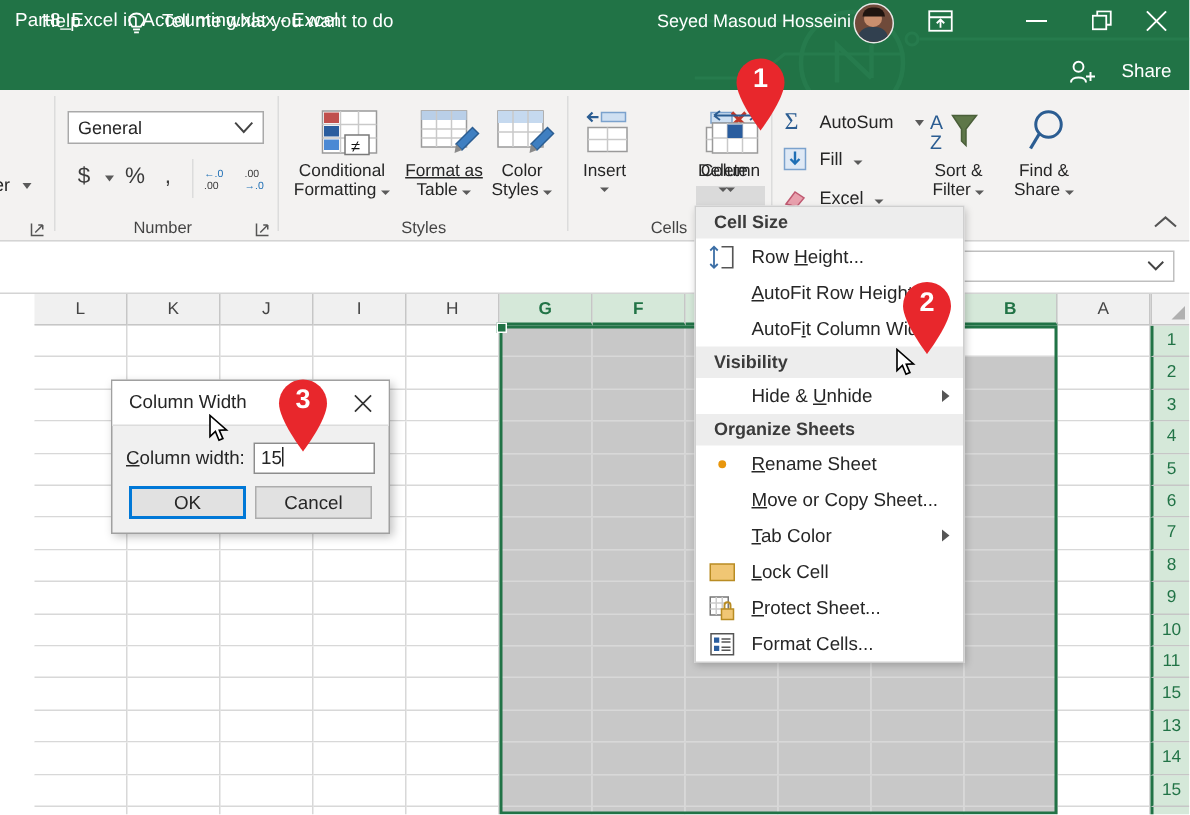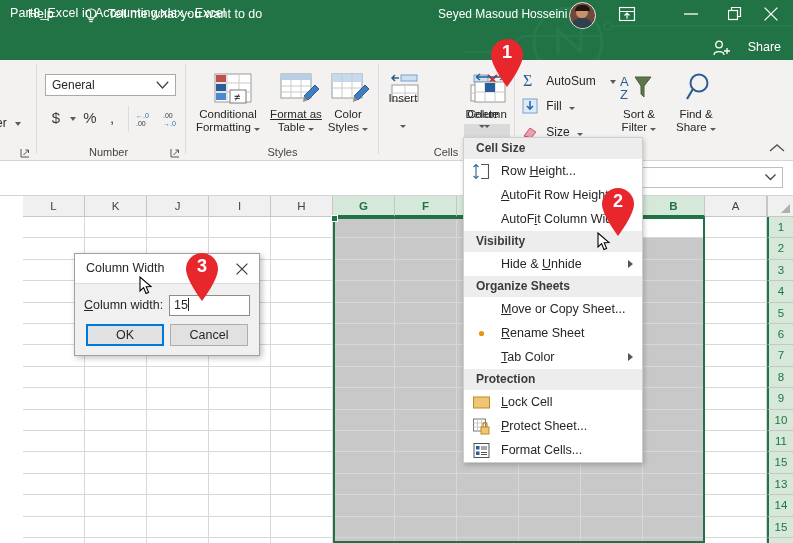--- a/index.html
+++ b/index.html
@@ -446,21 +446,21 @@
 
   <div class="format-btn-hl"></div>
   <div class="big-btn" style="left:383px;top:12px;width:40px;">
     <svg width="34" height="32" viewBox="0 0 34 32" style="margin-left:3px;">
       <rect x="4" y="13" width="26" height="16" fill="#fff" stroke="#9a9a9a"></rect>
       <line x1="17" y1="13" x2="17" y2="29" stroke="#c9c9c9"></line>
         <line x1="4" y1="21" x2="30" y2="21" stroke="#c9c9c9"></line>
       <rect x="13" y="3" width="16" height="6" fill="#cfe0f2" stroke="#7ba2cd"></rect>
       <path d="M11 6 L4 6 M7 3 L4 6 L7 9" stroke="#2b5d92" stroke-width="1.5" fill="none"></path>
     </svg>
-    <span class="lbl" style="top:20px;text-align:center;">Insert</span>
+    <span class="lbl" style="top:36px;text-align:center;">Insert</span>
     <span class="caret-sm" style="position:absolute;left:17px;top:53px;"></span>
   </div>
   <div class="big-btn" style="left:424px;top:12px;width:40px;margin-left:38px;">
     <svg width="34" height="32" viewBox="0 0 34 32" style="margin-left:3px;">
       <rect x="4" y="13" width="26" height="16" fill="#fff" stroke="#9a9a9a"></rect>
       <line x1="17" y1="13" x2="17" y2="29" stroke="#c9c9c9"></line>
         <line x1="4" y1="21" x2="30" y2="21" stroke="#c9c9c9"></line>
       <rect x="7" y="3" width="14" height="7" fill="#cfe0f2" stroke="#7ba2cd"></rect>
       <path d="M21 3 L30 12 M30 3 L21 12" stroke="#c0392b" stroke-width="2.2" fill="none"></path>
     </svg>
@@ -495,21 +495,21 @@
       <path d="M8 3 L8 10 M5 8 L8 11 L11 8" stroke="#1f6fb5" stroke-width="1.6" fill="none"></path>
     </svg>
     <span style="margin-left:5px;">Fill</span>
     <span class="caret-sm" style="display:inline-block;margin-left:4px;"></span>
   </div>
   <div class="sm-btn" style="left:522px;top:64px;">
     <svg width="16" height="16" viewBox="0 0 16 16" style="vertical-align:-4px;">
       <path d="M2 12 L8 4 L14 8 L9 14 Z" fill="#e8a0ad" stroke="#c05a72"></path>
       <path d="M2 12 L9 14" stroke="#c05a72"></path>
     </svg>
-    <span style="margin-left:5px;">Size</span>
+    <span style="margin-left:5px;">Excel</span>
     <span class="caret-sm" style="display:inline-block;margin-left:4px;"></span>
   </div>
   <div class="big-btn" style="left:611px;top:12px;width:56px;">
     <svg width="46" height="32" viewBox="0 0 46 32" style="margin-left:5px;">
       <text x="1" y="14" font-size="13" fill="#2b5d92" font-family="Liberation Sans">A</text>
       <text x="1" y="27" font-size="13" fill="#2b5d92" font-family="Liberation Sans">Z</text>
       <path d="M16 5 L32 5 L25 14 L25 25 L22 22 L22 14 Z" fill="#5e7749" stroke="#4a5f3a"></path>
     </svg>
     <span class="lbl" style="top:36px;">Sort &amp;</span>
     <span class="lbl" style="top:49px;"><span>Filter</span> <span class="caret-sm" style="display:inline-block;"></span></span>
@@ -592,26 +592,25 @@
     <div class="menu-head">Cell Size</div>
     <div class="menu-item"><span class="mi-ico"><svg width="19" height="19" viewBox="0 0 19 19">
           <path d="M4 3 L4 16 M1.5 5 L4 2.5 L6.5 5 M1.5 14 L4 16.5 L6.5 14" stroke="#3b6ea5" stroke-width="1.2" fill="none"></path>
           <path d="M9 2.5 L16.5 2.5 L16.5 16.5 L9 16.5" stroke="#555" stroke-width="1.1" fill="none"></path>
         </svg></span><span>Row <span class="udl">H</span>eight...</span></div>
     <div class="menu-item"><span><span class="udl">A</span>utoFit Row Height</span></div>
     <div class="menu-item"><span>AutoF<span class="udl">i</span>t Column Width</span></div>
     <div class="menu-head">Visibility</div>
     <div class="menu-item"><span>Hide &amp; <span class="udl">U</span>nhide</span><span class="submenu-arrow"></span></div>
     <div class="menu-head">Organize Sheets</div>
-    <div class="menu-item"><span><span class="udl">M</span>ove or Copy Sheet...</span></div>
     <div class="menu-item"><span class="mi-ico"><svg width="19" height="19" viewBox="0 0 19 19">
           <circle cx="9.5" cy="9.5" r="2.6" fill="#e8960c"></circle>
         </svg></span><span><span class="udl">R</span>ename Sheet</span></div>
+    <div class="menu-item"><span><span class="udl">M</span>ove or Copy Sheet...</span></div>
     <div class="menu-item"><span><span class="udl">T</span>ab Color</span><span class="submenu-arrow"></span></div>
-    <div class="menu-head">Protection</div>
     <div class="menu-item"><span class="mi-ico"><svg width="19" height="19" viewBox="0 0 19 19">
           <rect x="1.5" y="4" width="16" height="11" fill="#f0c674" stroke="#b98c23"></rect>
         </svg></span><span><span class="udl">L</span>ock Cell</span></div>
     <div class="menu-item"><span class="mi-ico"><svg width="19" height="19" viewBox="0 0 19 19">
           <rect x="1.5" y="2" width="12" height="12" fill="#fff" stroke="#777"></rect>
           <line x1="5.5" y1="2" x2="5.5" y2="14" stroke="#ccc"></line>
           <line x1="9.5" y1="2" x2="9.5" y2="14" stroke="#ccc"></line>
           <line x1="1.5" y1="6" x2="13.5" y2="6" stroke="#ccc"></line>
           <line x1="1.5" y1="10" x2="13.5" y2="10" stroke="#ccc"></line>
           <rect x="9" y="10" width="8" height="7" fill="#f0c674" stroke="#b98c23"></rect>

